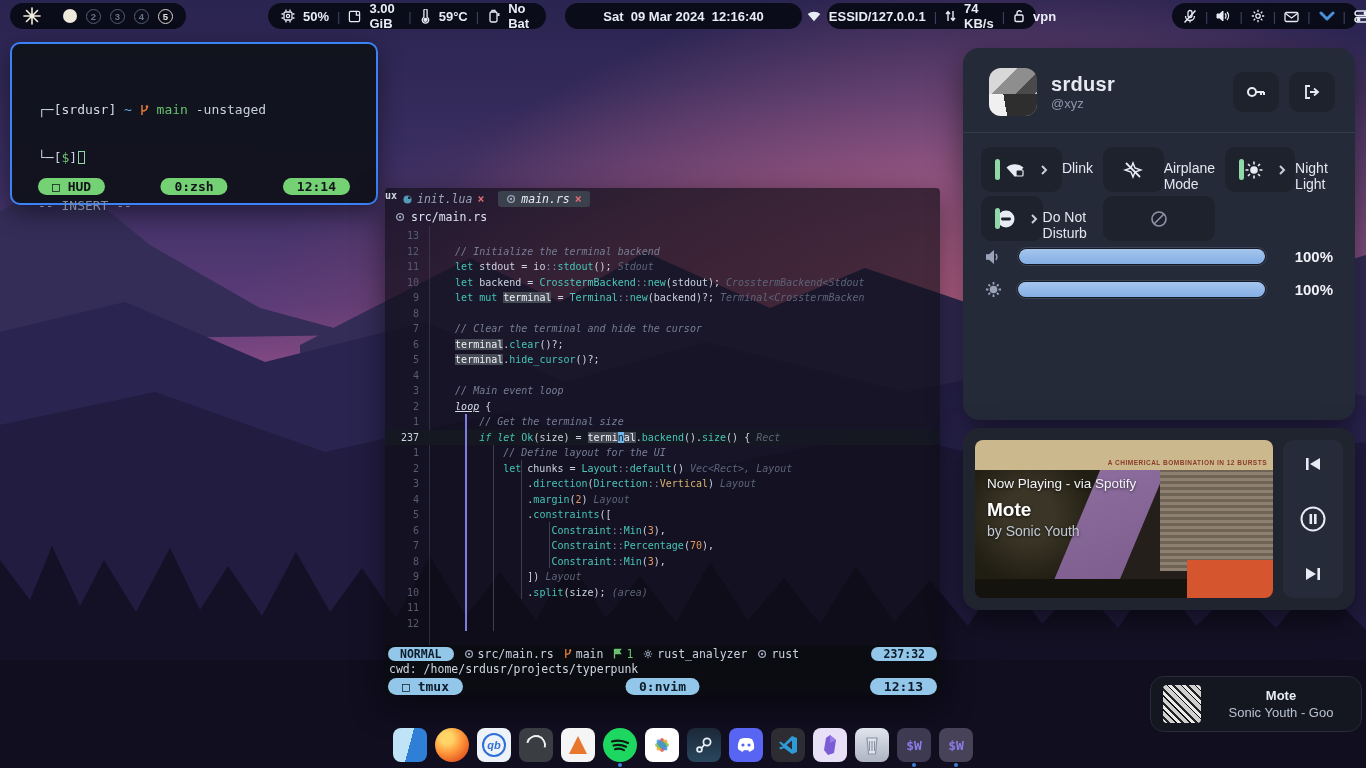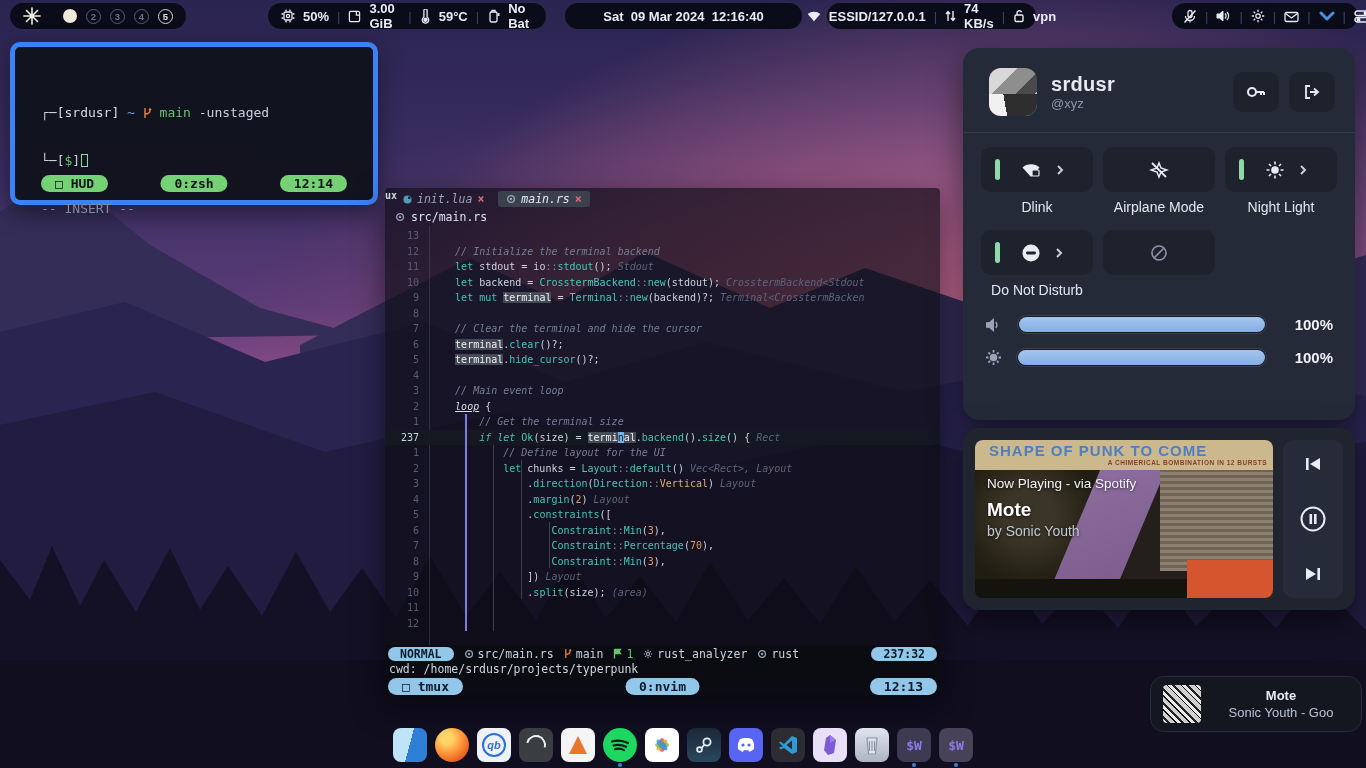--- a/index.html
+++ b/index.html
@@ -14,21 +14,21 @@
   .module svg { display:block; }
   .ws-dot { width:14px; height:14px; border-radius:50%; background:#efe9dc; }
   .ws-num { width:15px; height:15px; border-radius:50%; border:1.5px solid #555c70; color:#6a7186; font-size:9.5px; font-weight:700;
             display:flex; align-items:center; justify-content:center; }
   .ws-num.occupied { border-color:#d9d4c8; color:#e8e3d6; }
   .clock { white-space:pre; font-weight:700; }
   .tray-ic { display:flex; align-items:center; }
 
   
   #hud-term { position:absolute; left:10px; top:42px; width:368px; height:163px; background:rgba(17,19,28,.97);
-              border:5px solid #3b82f6; border-radius:10px; font-family:"DejaVu Sans Mono",monospace; font-size:13px;
+              border:2px solid #3b82f6; border-radius:10px; font-family:"DejaVu Sans Mono",monospace; font-size:13px;
               color:#c8cfdd; box-shadow:0 8px 24px rgba(0,0,0,.45); }
   #hud-term .term-body { padding:26px 26px 0 26px; line-height:16px; white-space:pre; }
   .p-user { color:#d5dae6; } .p-path { color:#6aa7e8; } .p-branch { color:#69c26d; } .p-state { color:#c8cfdd; }
   .p-dollar { color:#69c26d; }
   .hud-cursor { display:inline-block; width:7px; height:13px; border:1px solid #8fd9a8; vertical-align:-2px; margin-left:1px; }
   .p-mode { color:#808aa0; }
   .hud-bar { position:absolute; left:0; right:0; bottom:8px; display:flex; align-items:center; padding:0 26px; }
   .pill { border-radius:10px; padding:1px 14px; font-weight:700; font-size:13px; font-family:"DejaVu Sans Mono",monospace; }
   .pill.green { background:#74d174; color:#10131a; }
   .pill.blue  { background:#93c7ea; color:#0d1b2a; }
@@ -88,21 +88,21 @@
             background:linear-gradient(135deg,#d8d8d8 0 30%,#8e8e8e 30% 55%,#4a4a4a 55% 75%,#bfbfbf 75%);
             position:relative; }
   .avatar:after { content:""; position:absolute; left:0; bottom:0; width:100%; height:45%;
                   background:linear-gradient(80deg,#f0f0f0 0 35%,#2e2e2e 35%); }
   .cc-id .nm { font-size:20px; font-weight:700; letter-spacing:.3px; }
   .cc-id .hd { font-size:13px; color:#8d94a8; }
   .cc-actions { margin-left:auto; display:flex; gap:10px; }
   .sq-btn { width:46px; height:40px; background:#1d222d; border-radius:10px; display:flex; align-items:center; justify-content:center; }
   .cc-div { height:1px; background:#343b4d; margin:0 0 14px 0; }
   .tog-grid { display:grid; grid-template-columns:repeat(3,1fr); gap:4px 10px; padding:0 18px; }
-  .tog-cell { display:flex; flex-direction:column; align-items:center; }
+  .tog-cell { display:flex; flex-direction:row; align-items:center; }
   .tog-btn { width:100%; height:45px; background:#1d222d; border-radius:10px; display:flex; align-items:center;
              justify-content:center; gap:14px; position:relative; }
   .tog-btn .bar { position:absolute; left:14px; top:12px; width:5px; height:21px; border-radius:3px; background:#8fd9a8; }
   .tog-lbl { font-size:14px; margin:7px 0 10px; color:#e4e7ef; height:17px; }
   .sliders { padding:6px 22px 0 22px; display:flex; flex-direction:column; gap:14px; }
   .slider-row { display:flex; align-items:center; gap:14px; }
   .slider-track { flex:1; height:19px; border-radius:10px; background:#161a24;
                   border:1px solid #3c4356; overflow:hidden; position:relative; }
   .slider-fill { position:absolute; inset:1px; border-radius:9px;
                  background:linear-gradient(180deg,#a5c6ee,#84aee4); }
@@ -567,21 +567,20 @@
             <div class="slider-fill"></div>
           </div>
         <div class="slider-val">100%</div>
       </div>
     </div>
   </div>
 
   <div id="media-card">
     <div class="art">
       <div class="strip">
-        <div class="big">SHAPE OF PUNK TO COME</div>
         <div class="small">A CHIMERICAL BOMBINATION IN 12 BURSTS</div>
       </div>
       <div class="ph-left"></div>
       <div class="wedge"></div>
       <div class="ph-right"></div>
       <div class="orange"></div>
       <div class="bot"></div>
       <div class="ov">
         <div class="np">Now Playing - via Spotify</div>
         <div class="ti">Mote</div>

